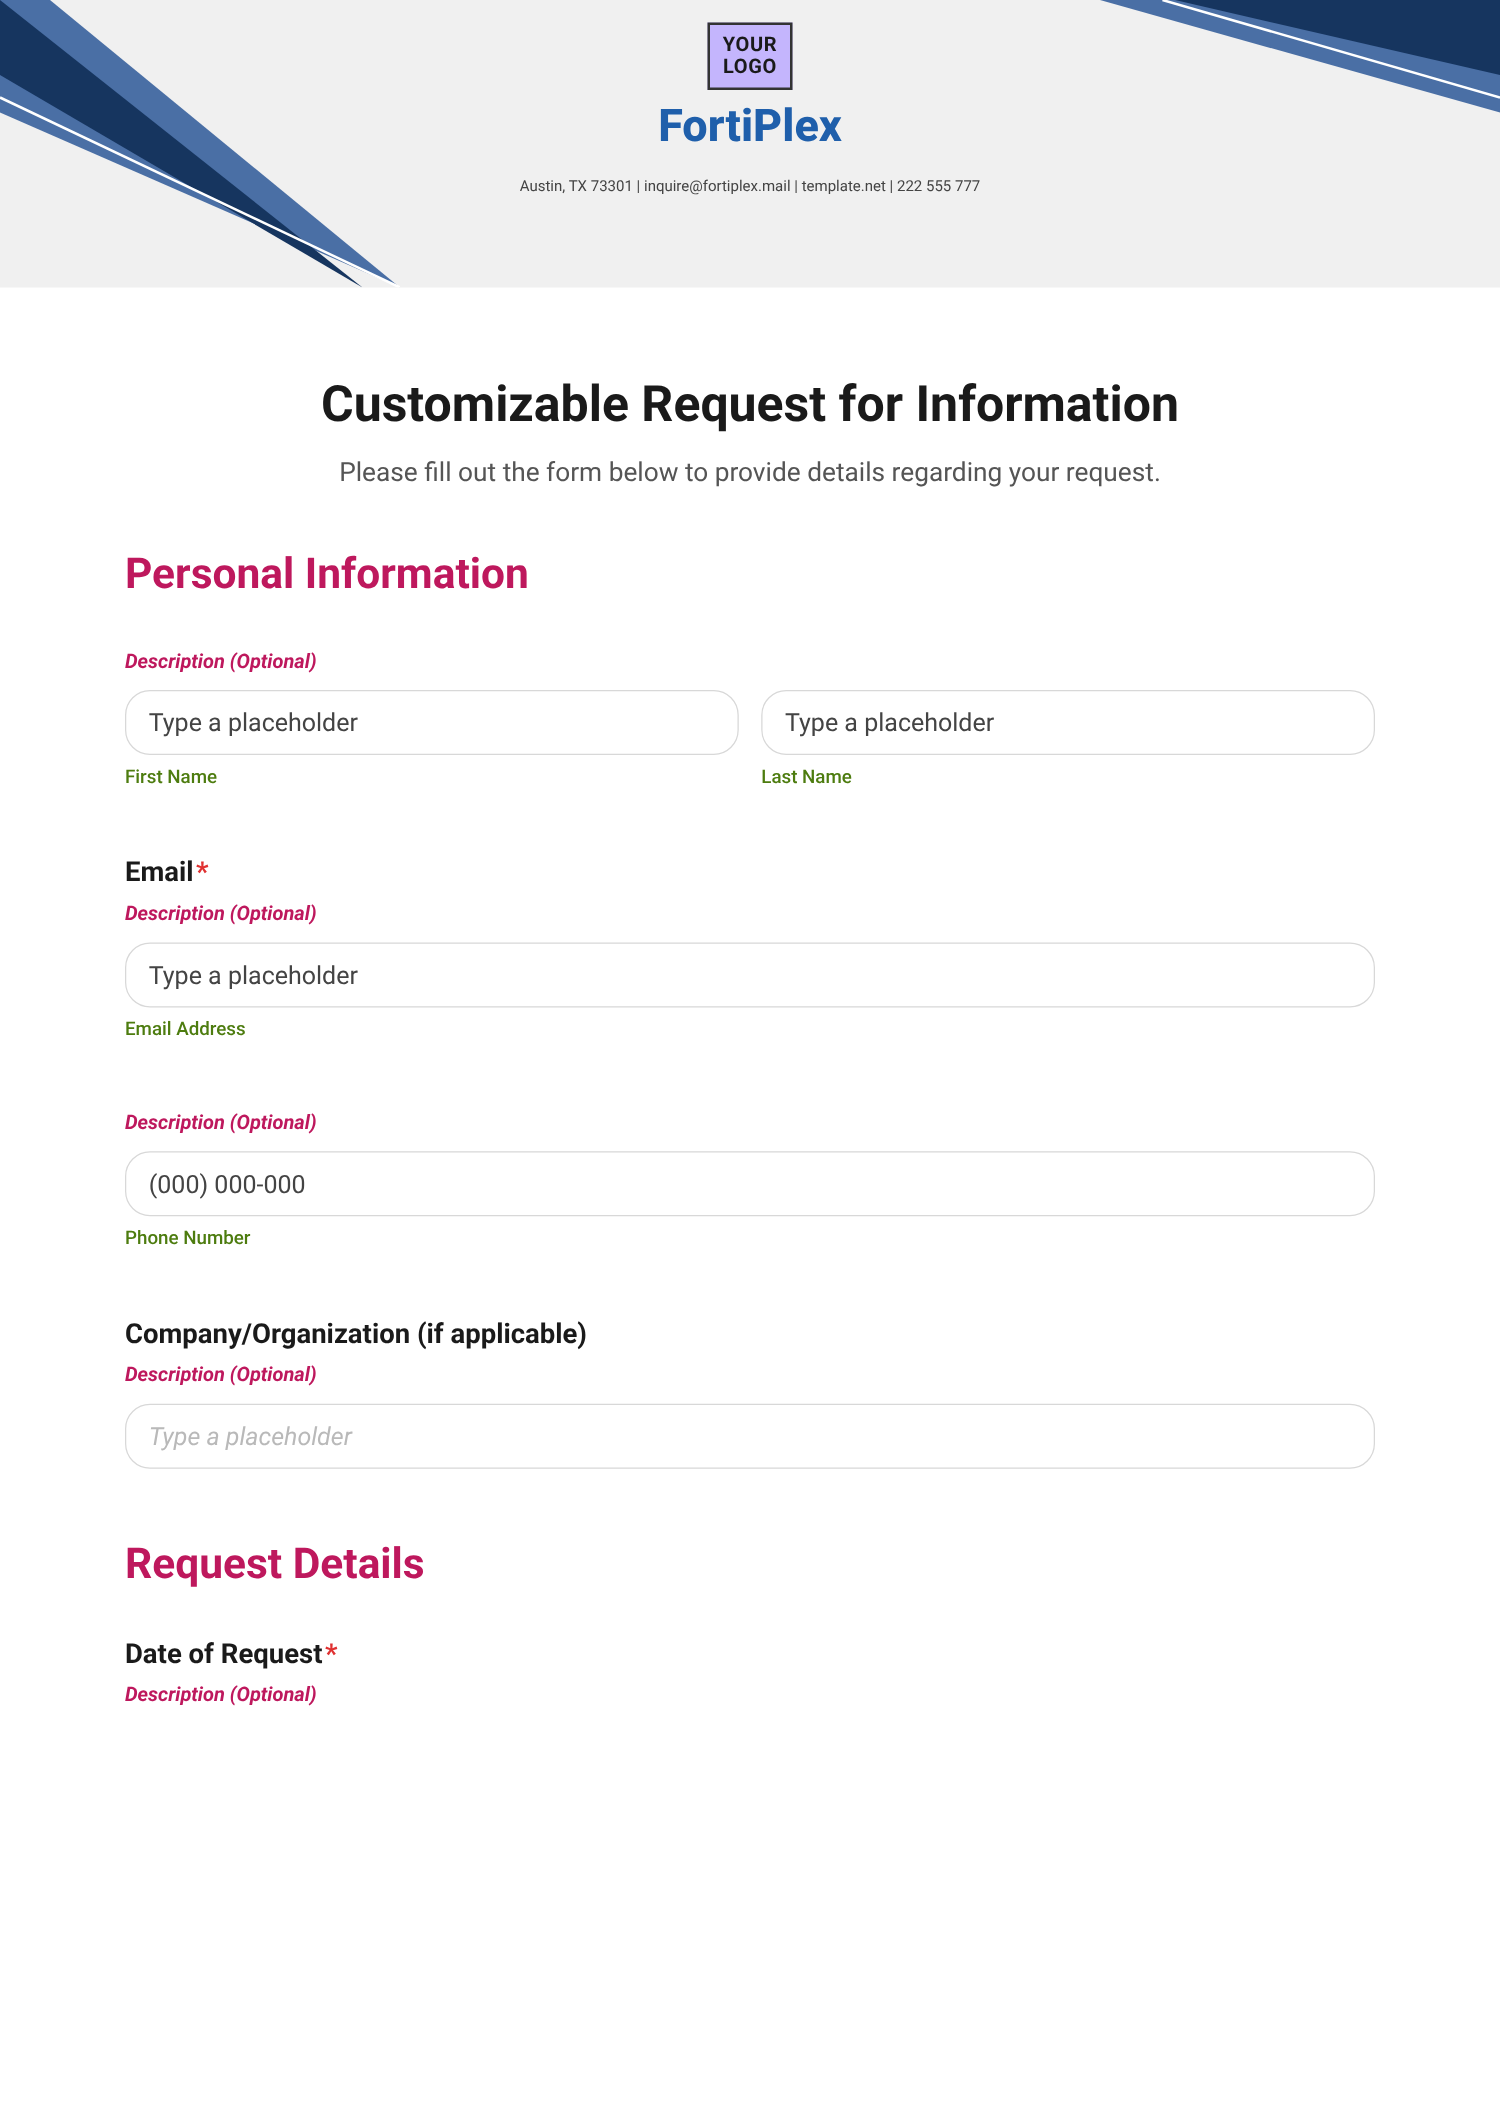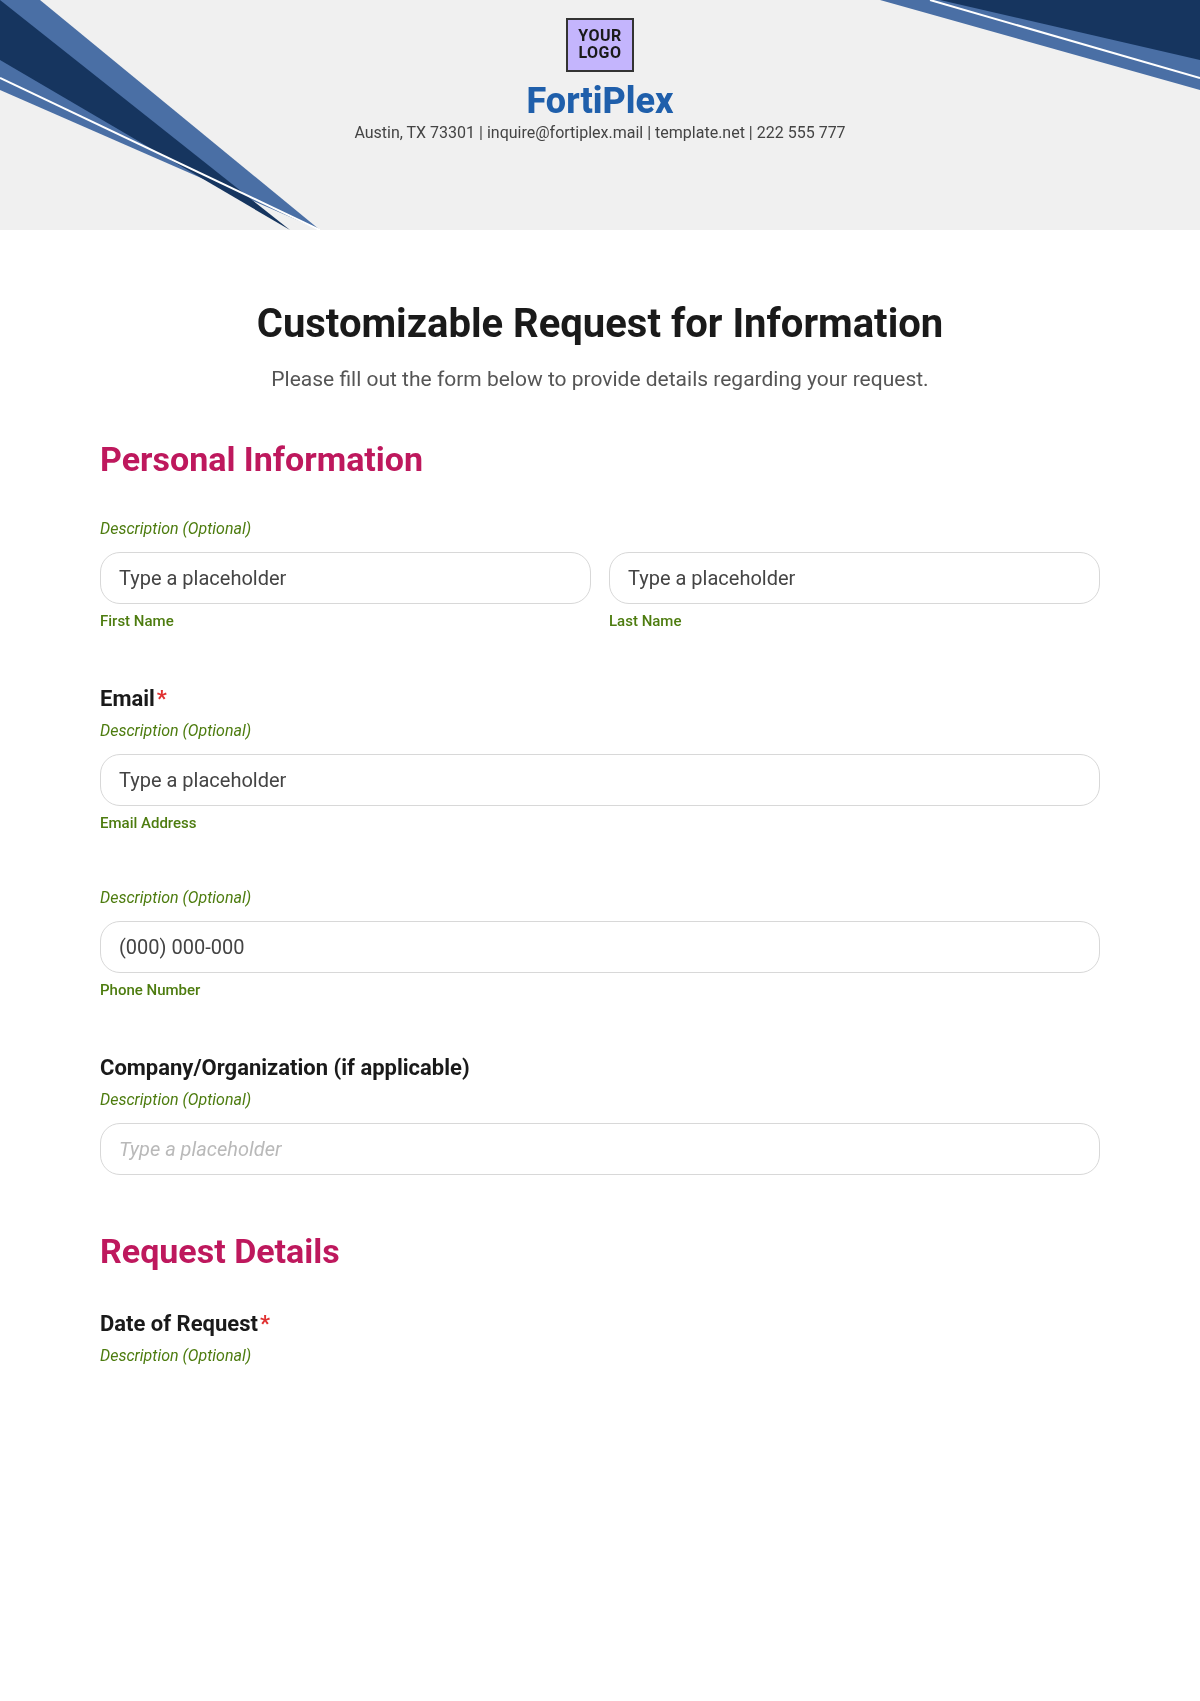--- a/index.html
+++ b/index.html
@@ -35,23 +35,23 @@
     letter-spacing: 0.5px;
   }
   .company-name {
     font-size: 36px;
     font-weight: 800;
     color: #1f5fab;
     margin-top: 8px;
     text-align: center;
   }
   .company-sub {
-    font-size: 16px;
+    font-size: 12px;
     color: #444;
-    margin-top: 1px;
+    margin-top: 20px;
   }
   .page {
     padding: 70px 100px 40px 100px;
     background: #fff;
   }
   .page-title {
     font-size: 40px;
     font-weight: 700;
     text-align: center;
     color: #1a1a1a;
@@ -72,23 +72,24 @@
   .field-group { margin-bottom: 56px; }
   .field-label {
     font-size: 22px;
     font-weight: 700;
     color: #1a1a1a;
     margin-bottom: 10px;
   }
   .req-star { color: #e03131; margin-left: 2px; }
   .field-desc {
     font-size: 16px;
-    color: #4d7c0f;
+    color: #be185d;
     font-style: italic;
     margin-bottom: 14px;
+    font-weight: bold;
   }
   .input-row { display: flex; gap: 18px; }
   .input-col { flex: 1; display: flex; flex-direction: column; }
   .text-input {
     width: 100%;
     height: 52px;
     border: 1px solid #d8d8d8;
     border-radius: 20px;
     padding: 0 18px;
     font-size: 20px;

